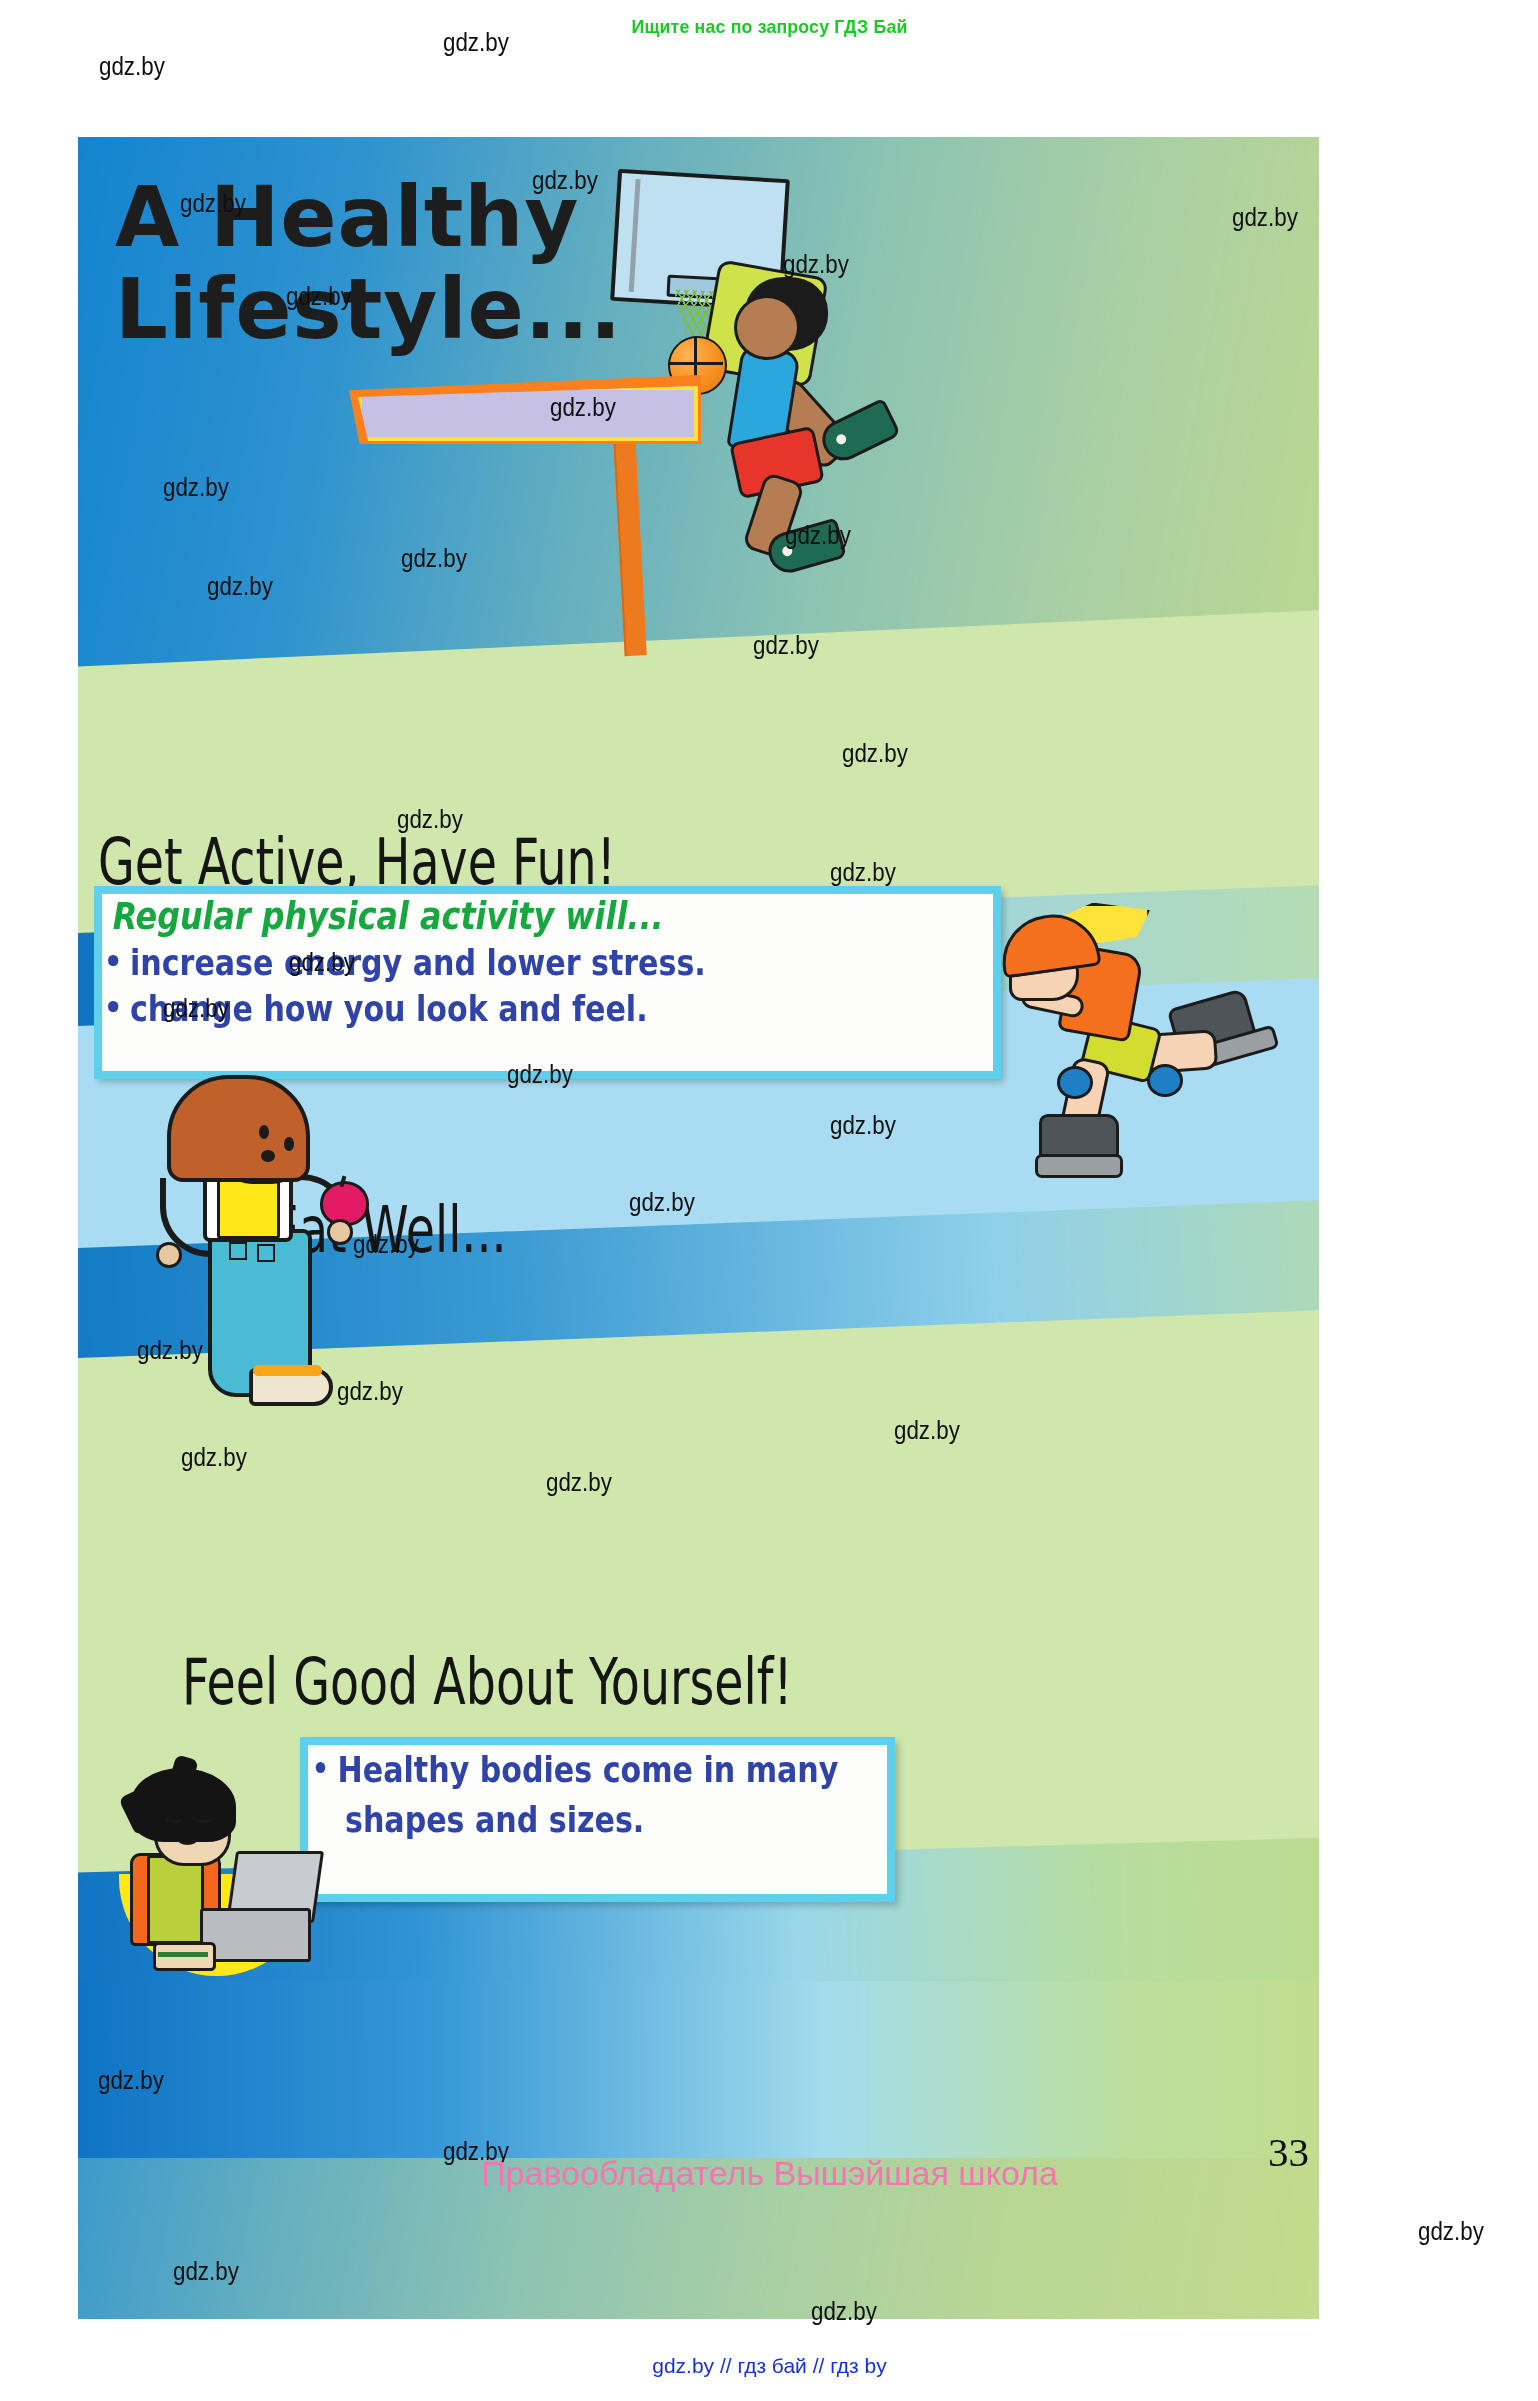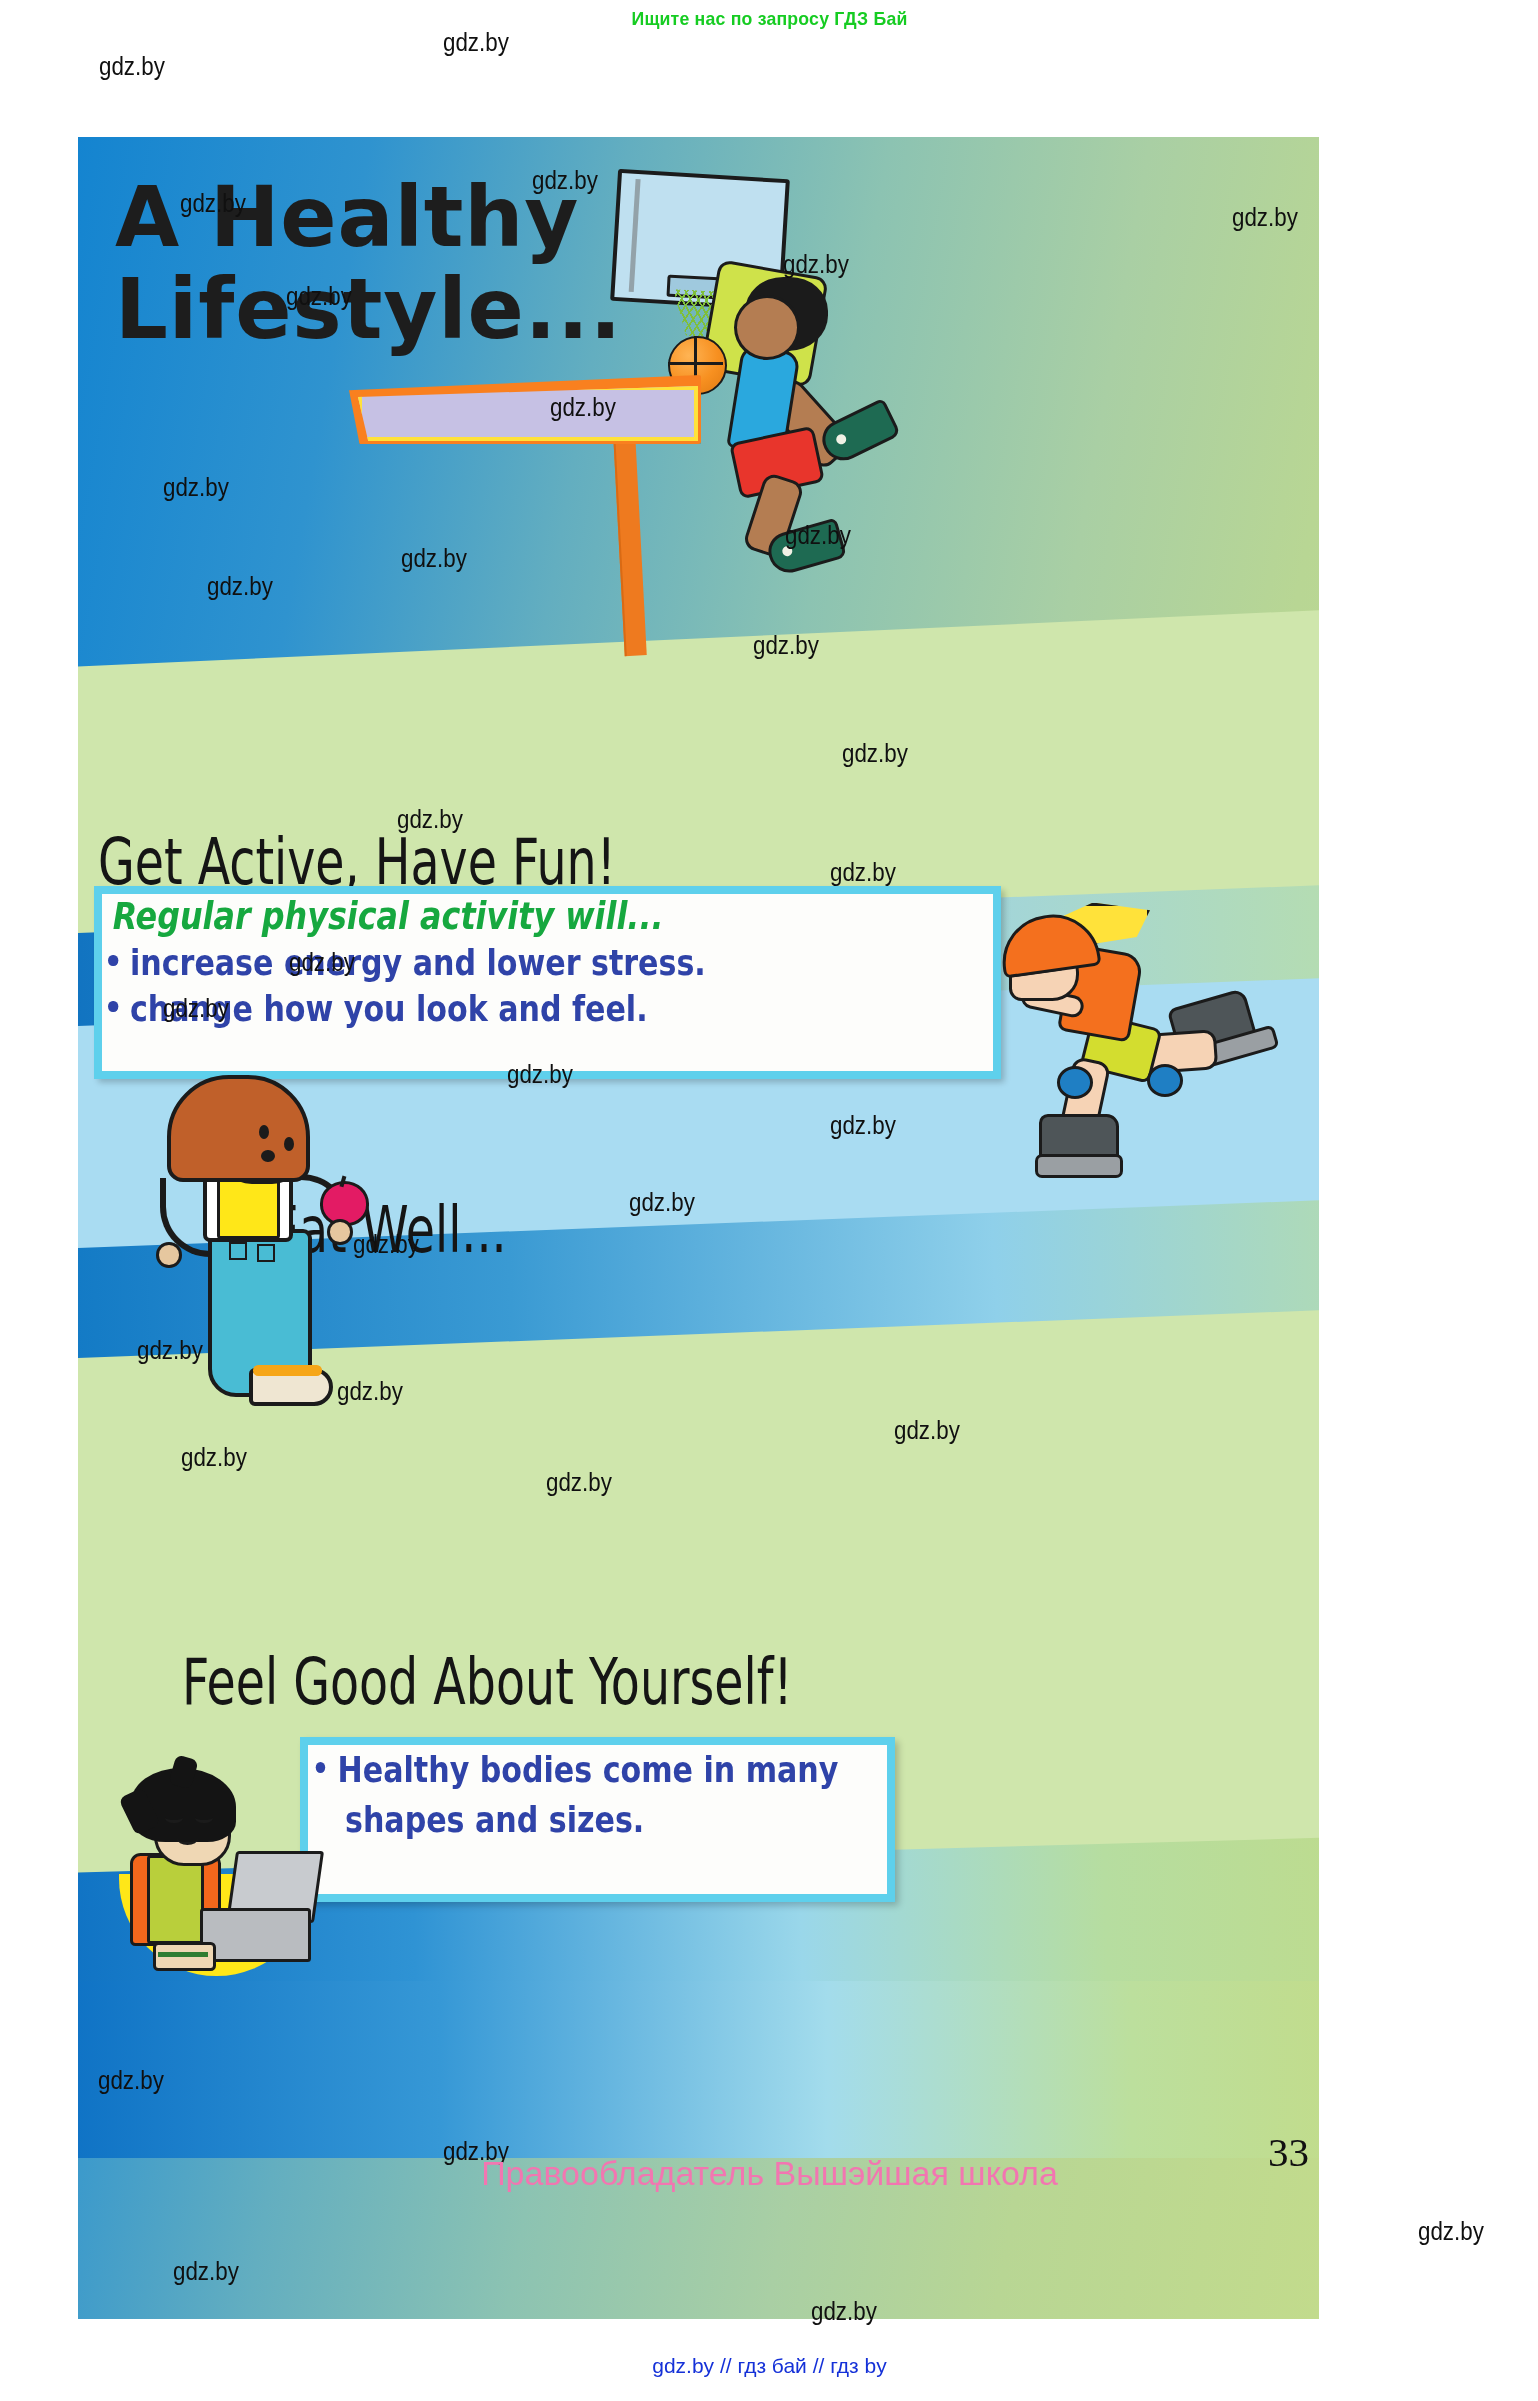--- a/index.html
+++ b/index.html
@@ -3,21 +3,21 @@
 <meta charset="utf-8">
 <style>
   html,body{margin:0;padding:0;}
   body{
     width:1539px;height:2401px;background:#ffffff;position:relative;overflow:hidden;
     font-family:"Liberation Sans",sans-serif;
   }
 
   
   .promo{
-    position:absolute;left:0;top:9px;width:1539px;text-align:center;
+    position:absolute;left:0;top:17px;width:1539px;text-align:center;
     font-size:17.7px;font-weight:bold;color:#16cc22;letter-spacing:0.2px;
   }
 
   
   .wm{
     position:absolute;color:#101010;font-size:26px;font-weight:400;
     font-family:"Liberation Sans",sans-serif;white-space:nowrap;
     transform:scaleX(.86);transform-origin:left center;
   }
 

